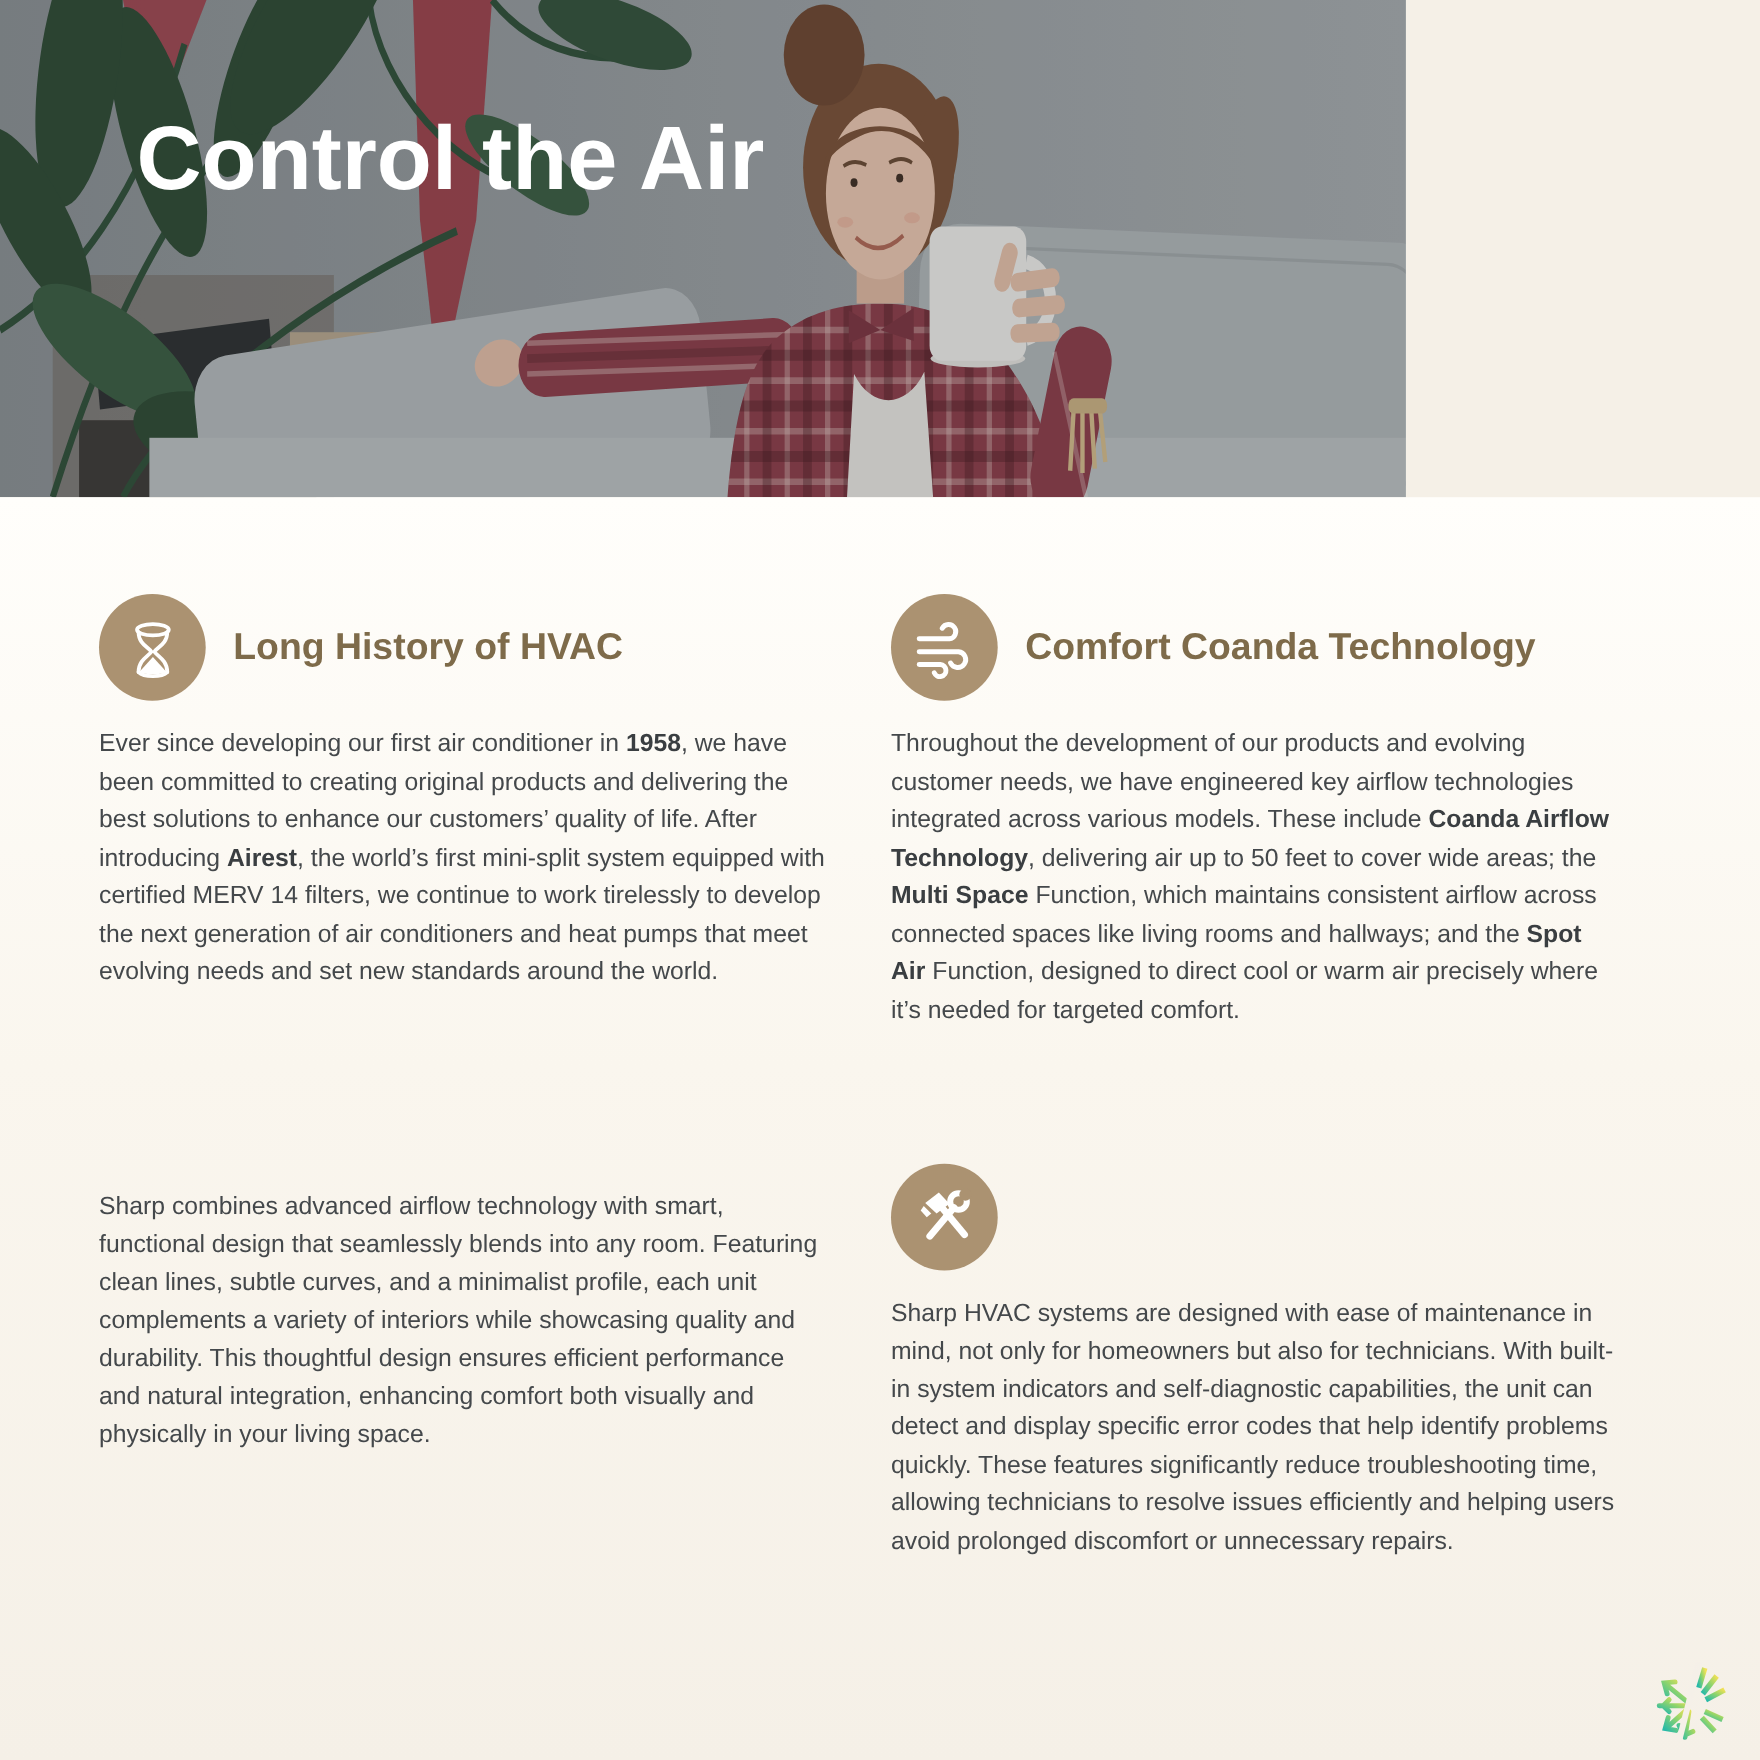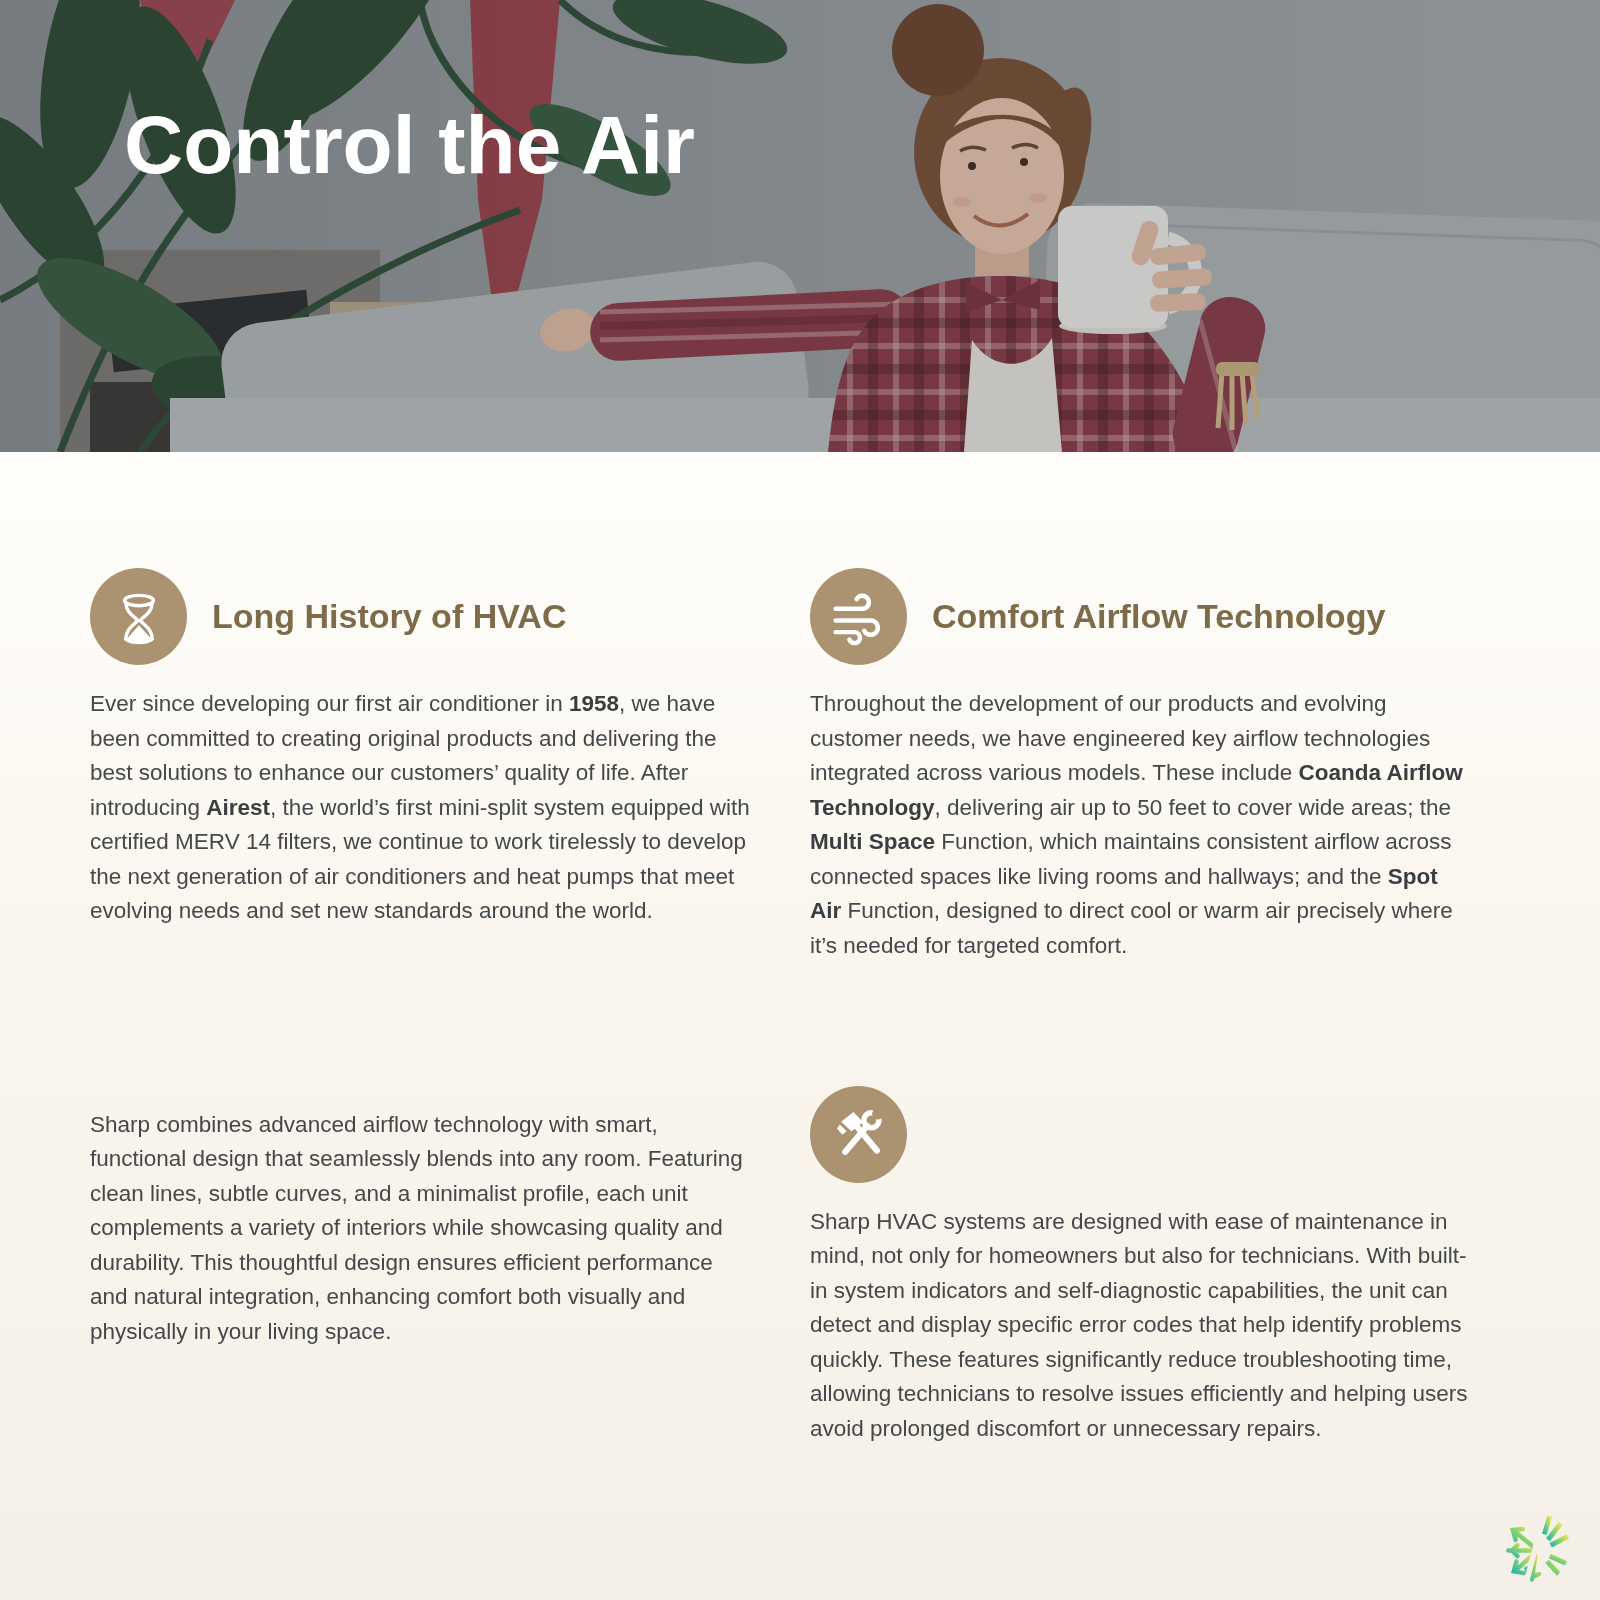--- a/index.html
+++ b/index.html
@@ -2,30 +2,30 @@
 <html><head>
 <meta charset="utf-8">
 <style>
   html,body{margin:0;padding:0;}
   body{
     width:1600px;height:1600px;overflow:hidden;position:relative;
     font-family:"Liberation Sans", sans-serif;
     background:#f5f0e7;
   }
   
-  .hero{position:relative;width:1600px;height:452px;background:#9aa0a3;overflow:hidden;}
+  .hero{position:relative;width:1278px;height:452px;background:#9aa0a3;overflow:hidden;}
   .hero .scene{position:absolute;left:0;top:0;width:100%;height:100%;display:block;}
   .hero-title{
     position:absolute;left:124px;top:94px;
     color:#ffffff;font-weight:bold;font-size:82px;line-height:102px;letter-spacing:0px;
   }
   
   .content{
     position:relative;width:1600px;height:1148px;box-sizing:border-box;
-    padding:116px 90px 0 90px;
+    padding:88px 90px 0 90px;
     background:linear-gradient(180deg,#fffefb 0%, #faf6ee 45%, #f5f0e7 100%);
   }
   .grid{display:grid;grid-template-columns:660px 660px;column-gap:60px;row-gap:100px;}
   .feature-head{display:flex;align-items:center;}
   .icon-circle{
     width:97px;height:97px;border-radius:50%;background:#ab9271;
     flex:0 0 auto;display:flex;align-items:center;justify-content:center;
   }
   .icon-circle svg{width:66px;height:66px;display:block;}
   .feature-title{margin-left:25px;font-size:34px;line-height:43px;font-weight:bold;color:#7e6b4a;}
@@ -163,21 +163,21 @@
         <div class="icon-circle">
           <svg viewBox="0 0 96 96" aria-hidden="true">
             <g stroke="#fff" stroke-width="6.5" fill="none" stroke-linecap="round">
               <path d="M54 36 H14 M54 36 a9.5 9.5 0 1 0 -9.5 -14"></path>
               <path d="M14 53 h52 a10.5 10.5 0 1 1 -10.5 15"></path>
               <path d="M14 70 h28 a8 8 0 1 1 -8 11"></path>
             </g>
           </svg>
         </div>
         <div class="feature-title">
-            <div>Comfort Airflow Technology</div>
+            <div>Comfort Coanda Technology</div>
           </div>
       </div>
       <p class="feature-body"><span>Throughout the development of our products and evolving customer needs, we have engineered key airflow technologies integrated across various models. These include </span><b>Coanda Airflow Technology</b><span>, delivering air up to 50 feet to cover wide areas; the </span><b>Multi Space</b><span> Function, which maintains consistent airflow across connected spaces like living rooms and hallways; and the </span><b>Spot Air</b><span> Function, designed to direct cool or warm air precisely where it’s needed for targeted comfort.</span></p>
     </div>
 
     <div class="feature">
       <p class="feature-body"><span>Sharp combines advanced airflow technology with smart, functional design that seamlessly blends into any room. Featuring clean lines, subtle curves, and a minimalist profile, each unit complements a variety of interiors while showcasing quality and durability. This thoughtful design ensures efficient performance and natural integration, enhancing comfort both visually and physically in your living space.</span></p>
     </div>
 
     <div class="feature">

